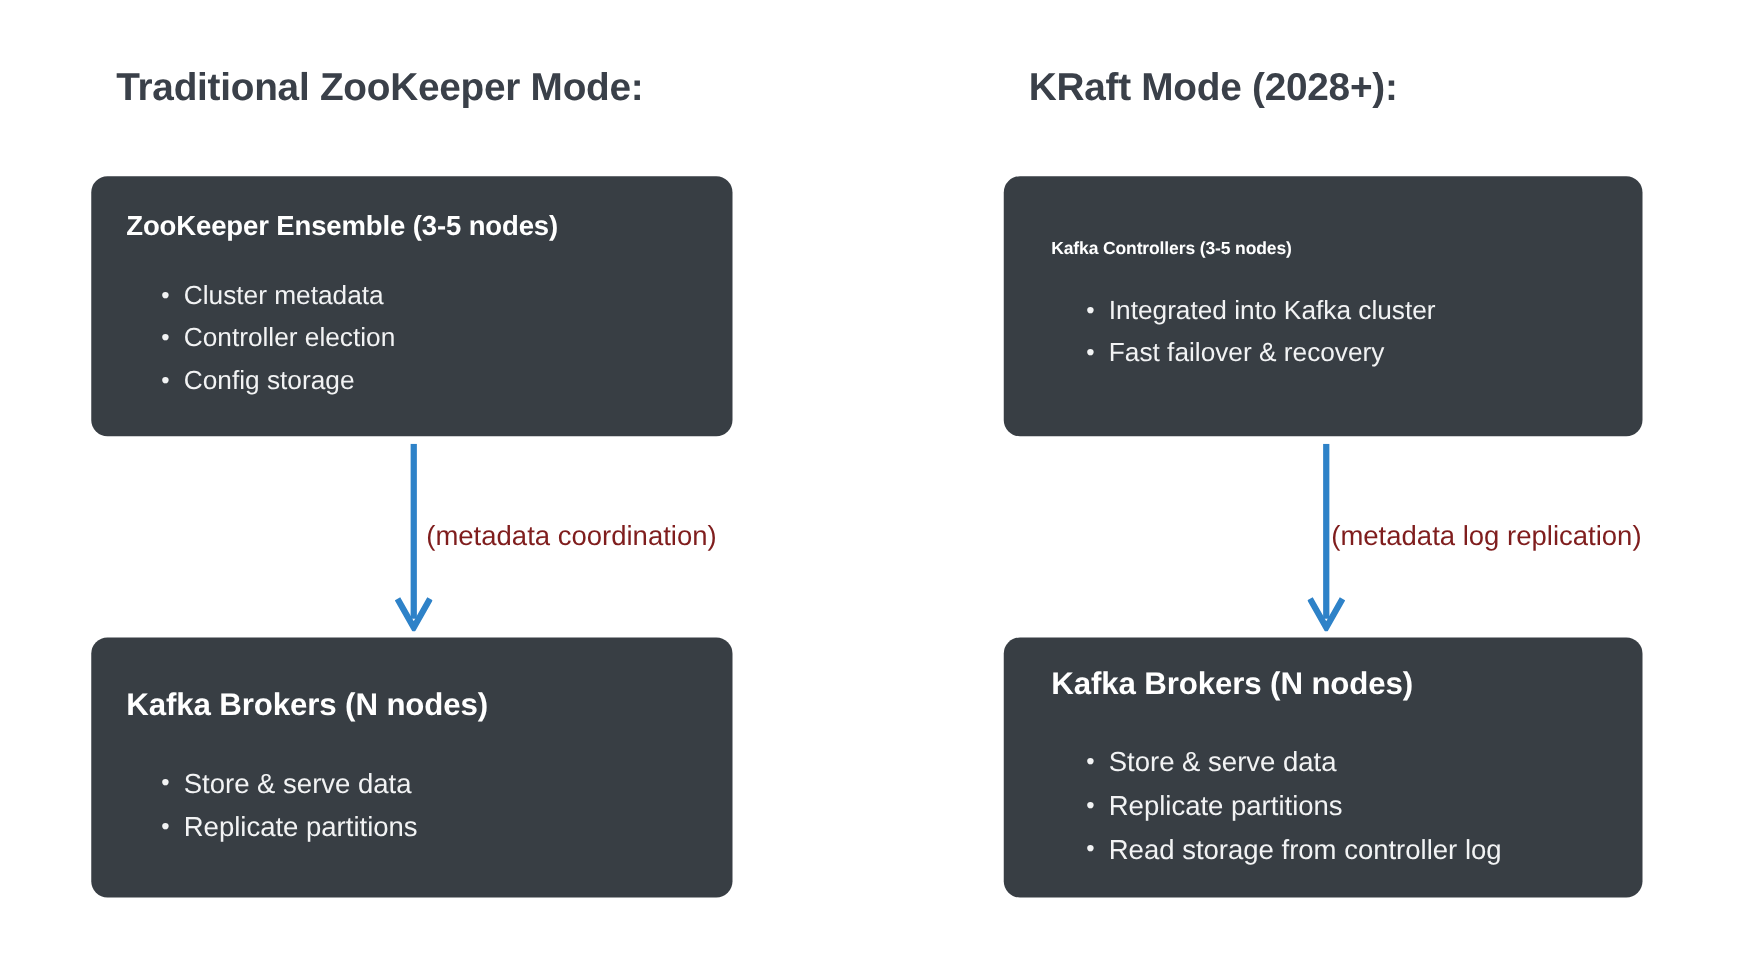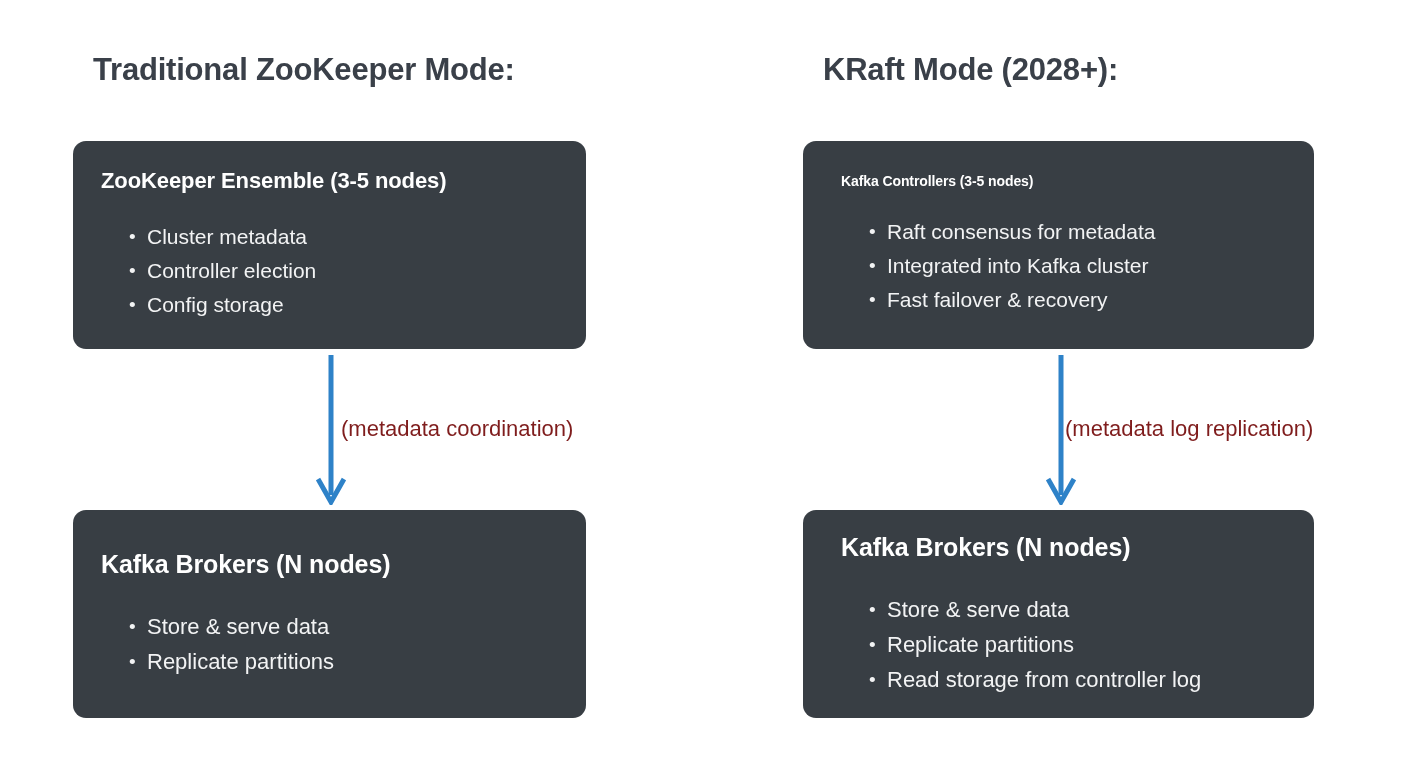--- a/index.html
+++ b/index.html
@@ -170,21 +170,20 @@
 
   </div>
 
   <div class="column right">
 
     <div class="col-heading">KRaft Mode (2028+):</div>
 
     <div class="node-box top">
       <div class="node-title">Kafka Controllers (3-5 nodes)</div>
       <ul class="bullet-list">
-        <li>Raft consensus for metadata</li>
         <li>Integrated into Kafka cluster</li>
         <li>Fast failover &amp; recovery</li>
       </ul>
     </div>
 
     <svg class="arrow" viewBox="0 0 30 150">
       <line x1="15" y1="0" x2="15" y2="140" stroke="#2e82c8" stroke-width="5"></line>
       <path d="M 2 124 L 15 147 L 28 124" fill="none" stroke="#2e82c8" stroke-width="5" stroke-linecap="butt" stroke-linejoin="miter"></path>
     </svg>
 

